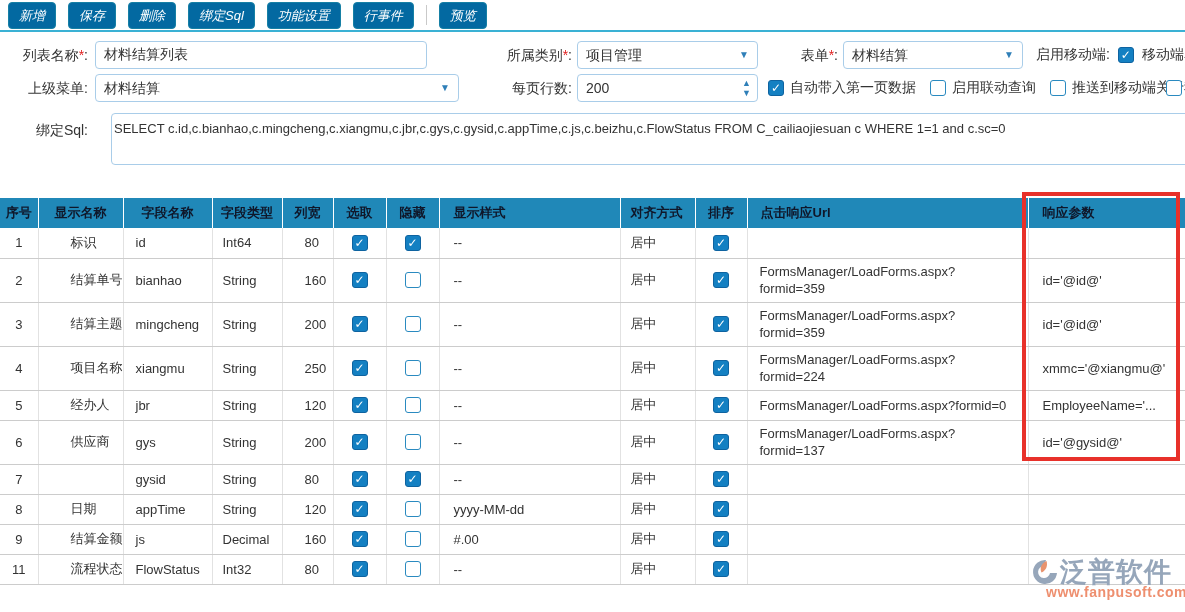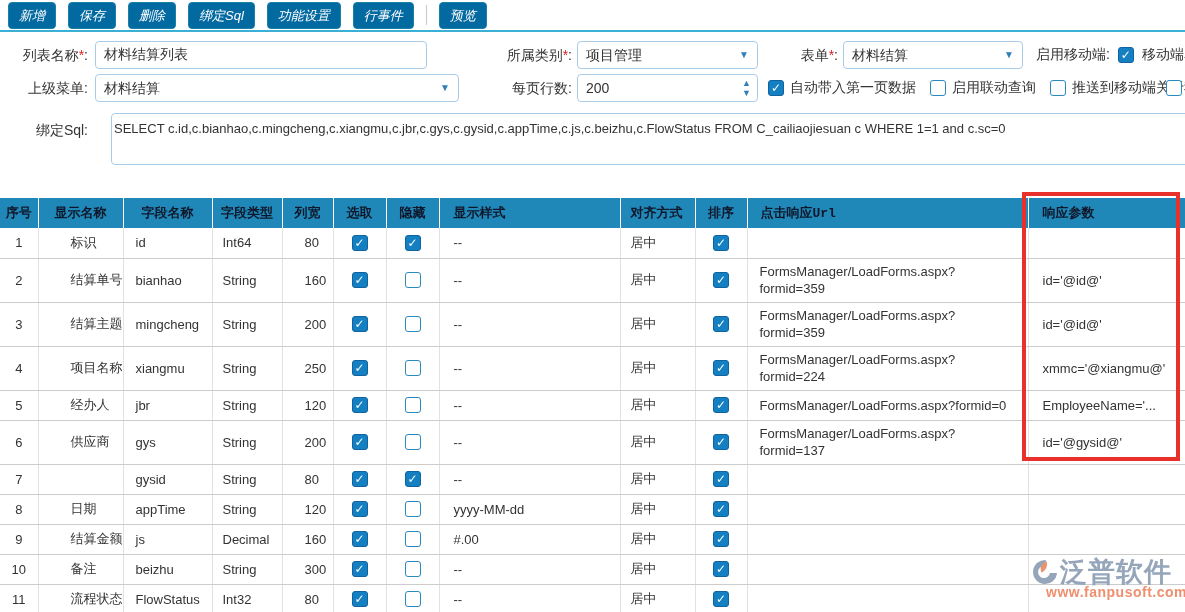--- a/index.html
+++ b/index.html
@@ -40,21 +40,21 @@
   .grid-wrap { position:absolute; left:0; top:198px; width:1185px; }
   table.grid { border-collapse:collapse; table-layout:fixed; width:1185px; font-size:13px; }
   .grid th { background:#2088b8; color:#0f172a; font-weight:bold; height:30px;
     border-right:1px solid rgba(255,255,255,.35); white-space:nowrap; overflow:hidden; }
   .grid td { border-bottom:1px solid #ccc; border-right:1px solid #e2e2e2; background:#fff;
     vertical-align:middle; overflow:hidden; }
   .grid tr.h1 td { height:30px; }
   .grid tr.h2 td { height:44px; }
   .ta-c { text-align:center; }
   .ta-l { text-align:left; }
-  .p16 { padding-left:32px; } .p14 { padding-left:14px; } .p13 { padding-left:13px;font-family:Liberation Mono, monospace; }
+  .p16 { padding-left:32px; } .p14 { padding-left:14px; } .p13 { padding-left:13px; }
   .p12 { padding-left:12px; } .p11 { padding-left:14px; } .p10 { padding-left:10px; } .p6 { padding-left:22px; }
   .url-lines { line-height:17px; }
 
   
   .hl-rect { position:absolute; left:1022px; top:192px; width:158px; height:269px;
     border:4px solid #e8312a; z-index:6; pointer-events:none; }
 
   
   .watermark { position:absolute; left:1032px; top:558px; z-index:7; text-align:left; }
   .wm-brand { display:flex; align-items:center; gap:2px; font-size:27px; font-weight:bold;
@@ -291,36 +291,20 @@
           <td class="ta-c"><span class="cb"></span></td>
           <td class="ta-l p11">#.00</td>
           <td class="ta-l p10">居中</td>
           <td class="ta-c"><span class="cb on">✓</span></td>
           <td class="ta-l p12">
             <div class="url-lines"></div>
           </td>
           <td class="ta-l p14"></td>
         </tr>
         <tr class="h1">
-          <td class="ta-c">10</td>
-          <td class="ta-l p16">备注</td>
-          <td class="ta-l p12">beizhu</td>
-          <td class="ta-l p10">String</td>
-          <td class="ta-l p6">300</td>
-          <td class="ta-c"><span class="cb on">✓</span></td>
-          <td class="ta-c"><span class="cb"></span></td>
-          <td class="ta-l p11">--</td>
-          <td class="ta-l p10">居中</td>
-          <td class="ta-c"><span class="cb on">✓</span></td>
-          <td class="ta-l p12">
-            <div class="url-lines"></div>
-          </td>
-          <td class="ta-l p14"></td>
-        </tr>
-        <tr class="h1">
           <td class="ta-c">11</td>
           <td class="ta-l p16">流程状态</td>
           <td class="ta-l p12">FlowStatus</td>
           <td class="ta-l p10">Int32</td>
           <td class="ta-l p6">80</td>
           <td class="ta-c"><span class="cb on">✓</span></td>
           <td class="ta-c"><span class="cb"></span></td>
           <td class="ta-l p11">--</td>
           <td class="ta-l p10">居中</td>
           <td class="ta-c"><span class="cb on">✓</span></td>

